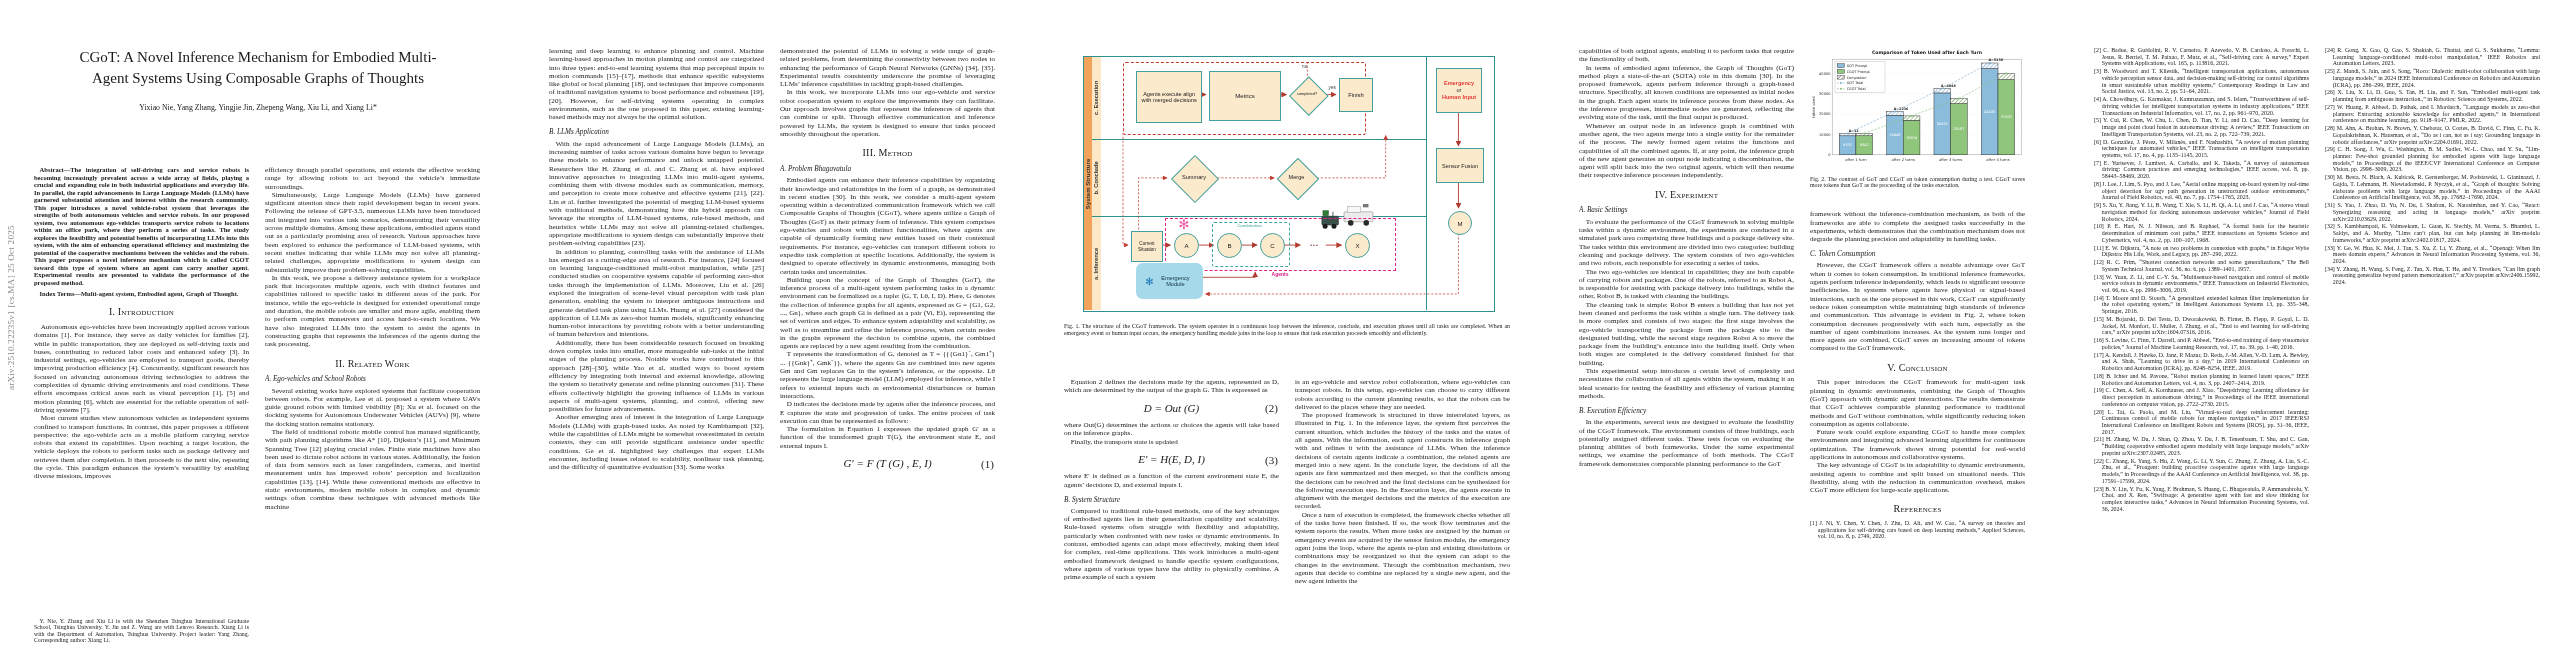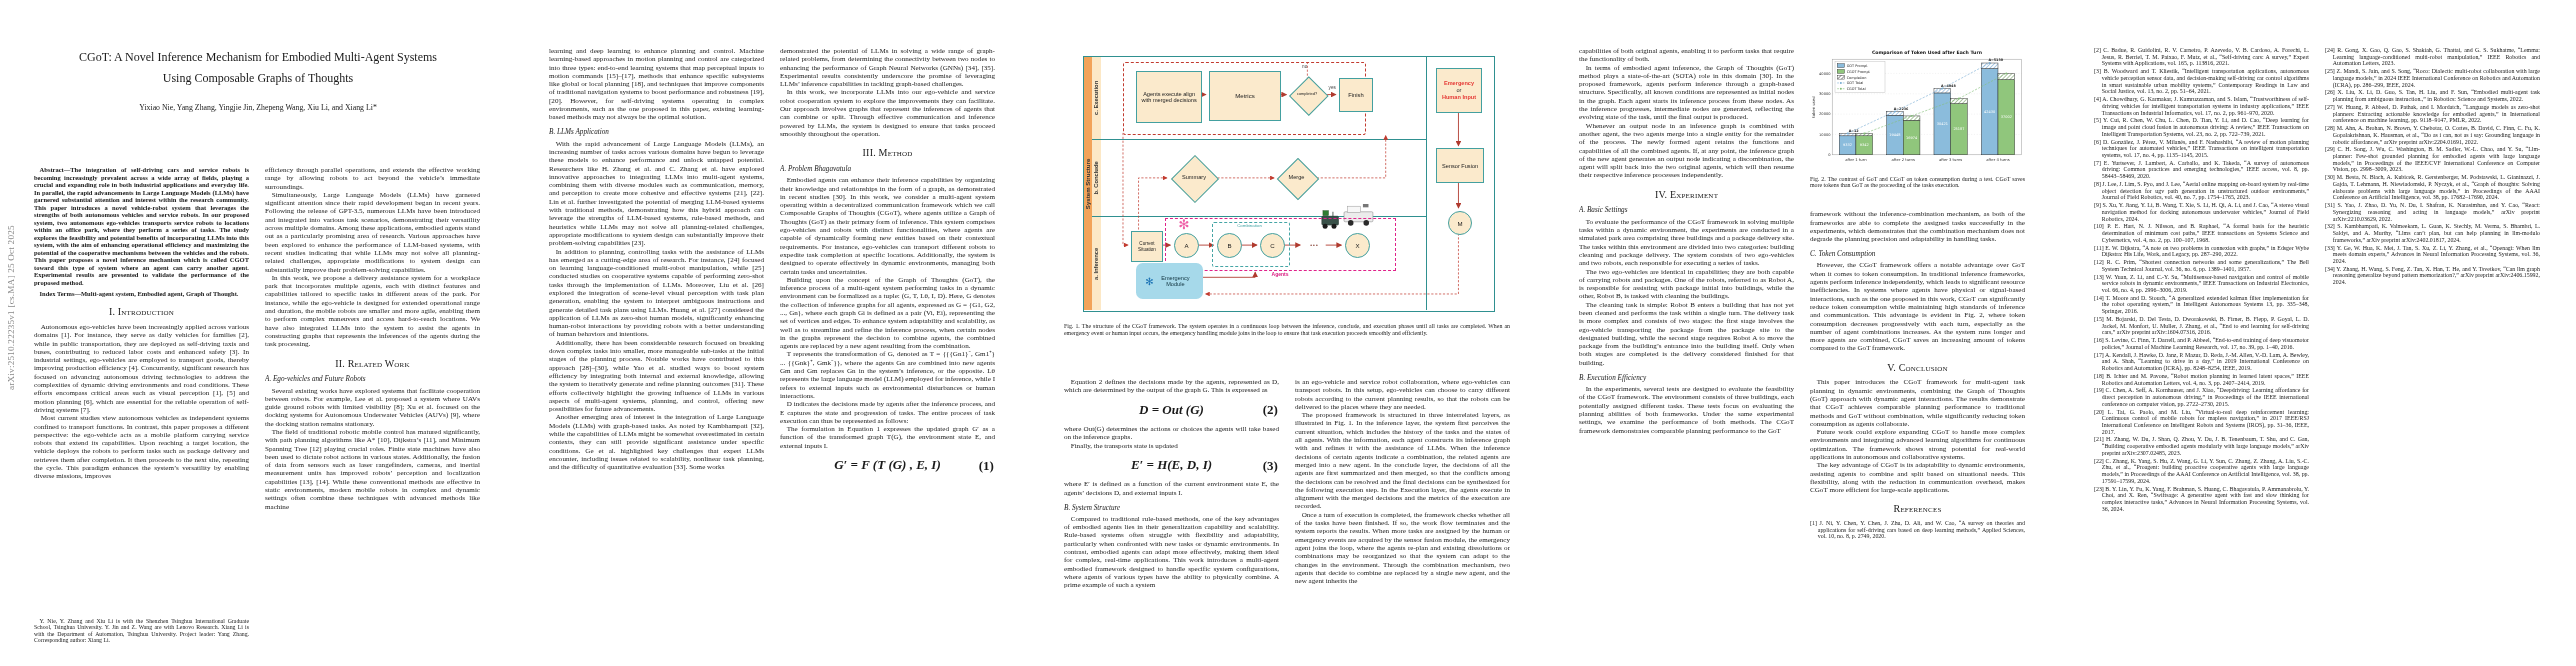--- a/index.html
+++ b/index.html
@@ -9,27 +9,27 @@
   
   .cols{position:absolute;left:34px;width:446px;display:flex;gap:16px;}
   .col{width:215px;overflow:hidden;position:relative;}
   p.body{font-size:7.1px;line-height:8.3px;text-align:justify;margin:0;text-indent:6.7px;}
   p.noind{text-indent:0;}
   p.abs{font-size:6.5px;line-height:7.5px;font-weight:bold;text-align:justify;margin:0;text-indent:5.6px;}
   p.abs.mt{margin-top:3.9px;}
   h3.sec{font-size:10px;font-weight:normal;font-variant:small-caps;text-align:center;margin:9px 0 5.6px 0;letter-spacing:0.2px;}
   h4.sub{font-size:7.2px;font-style:italic;font-weight:normal;margin:6.7px 0 3.3px 0;}
   .fnote{position:absolute;bottom:1.1px;left:0;right:0;font-size:5.8px;line-height:6.6px;text-align:justify;margin:0;text-indent:5.6px;}
-  .eq{position:relative;margin:7.2px 0;text-align:center;font-style:italic;font-size:13px;font-weight:bold;}
+  .eq{position:relative;margin:7.2px 0;text-align:center;font-style:italic;font-size:11px;}
   .eq .eqno{position:absolute;right:1.1px;top:0.6px;font-style:normal;}
   .caption{font-size:5.9px;line-height:6.8px;text-align:justify;margin:0;}
   .ref{font-size:5.9px;line-height:6.7px;text-align:justify;margin:0 0 1.1px 7.8px;text-indent:-7.8px;}
   
   .tblock{position:absolute;top:47px;left:67px;width:382px;text-align:center;}
-  .tblock h1{font-size:12px;line-height:20.6px;font-weight:400;margin:0;}
+  .tblock h1{font-size:15px;line-height:20.6px;font-weight:400;margin:0;}
   .authors{margin-top:14.5px;font-size:7.8px;}
   .arxiv{position:absolute;left:5.6px;top:390px;transform:rotate(-90deg);transform-origin:0 0;font-size:9.2px;color:#8a8a8a;white-space:nowrap;letter-spacing:0.2px;}
   .pg1 .cols{top:166px;height:479px;}
   .pg2 .cols{top:47px;height:601px;}
   .pg3 .cols{top:378px;height:270px;}
   .pg4 .cols{top:47px;height:601px;}
   .pg5 .cols{top:47px;height:601px;}
   
   .fig1{position:absolute;left:53px;top:56px;width:411px;height:256px;font-family:"Liberation Sans",sans-serif;}
   .fig1cap{position:absolute;left:34px;top:323px;width:446px;}
@@ -71,21 +71,21 @@
         <h3 class="sec">I. Introduction</h3>
         <p class="body">Autonomous ego-vehicles have been increasingly applied across various domains [1]. For instance, they serve as daily vehicles for families [2], while in public transportation, they are deployed as self-driving taxis and buses, contributing to reduced labor costs and enhanced safety [3]. In industrial settings, ego-vehicles are employed to transport goods, thereby improving production efficiency [4]. Concurrently, significant research has focused on advancing autonomous driving technologies to address the complexities of dynamic driving environments and road conditions. These efforts encompass critical areas such as visual perception [1], [5] and motion planning [6], which are essential for the reliable operation of self-driving systems [7].</p>
         <p class="body">Most current studies view autonomous vehicles as independent systems confined to transport functions. In contrast, this paper proposes a different perspective: the ego-vehicle acts as a mobile platform carrying service robots that extend its capabilities. Upon reaching a target location, the vehicle deploys the robots to perform tasks such as package delivery and retrieves them after completion. It then proceeds to the next site, repeating the cycle. This paradigm enhances the system’s versatility by enabling diverse missions, improves</p>
         <p class="fnote">Y. Nie, Y. Zhang and Xiu Li is with the Shenzhen Tsinghua International Graduate School, Tsinghua University. Y. Jin and Z. Wang are with Lenovo Research. Xiang Li is with the Department of Automation, Tsinghua University. Project leader: Yang Zhang. Corresponding author: Xiang Li.</p>
       </div>
       <div class="col">
         <p class="body noind">efficiency through parallel operations, and extends the effective working range by allowing robots to act beyond the vehicle’s immediate surroundings.</p>
         <p class="body">Simultaneously, Large Language Models (LLMs) have garnered significant attention since their rapid development began in recent years. Following the release of GPT-3.5, numerous LLMs have been introduced and integrated into various task scenarios, demonstrating their versatility across multiple domains. Among these applications, embodied agents stand out as a particularly promising area of research. Various approaches have been explored to enhance the performance of LLM-based systems, with recent studies indicating that while LLMs may not solve all planning-related challenges, appropriate modifications to system design can substantially improve their problem-solving capabilities.</p>
         <p class="body">In this work, we propose a delivery assistance system for a workplace park that incorporates multiple agents, each with distinct features and capabilities tailored to specific tasks in different areas of the park. For instance, while the ego-vehicle is designed for extended operational range and duration, the mobile robots are smaller and more agile, enabling them to perform complex maneuvers and access hard-to-reach locations. We have also integrated LLMs into the system to assist the agents in constructing graphs that represents the inferences of the agents during the task processing.</p>
         <h3 class="sec">II. Related Work</h3>
-        <h4 class="sub">A. Ego-vehicles and Future Robots</h4>
+        <h4 class="sub">A. Ego-vehicles and School Robots</h4>
         <p class="body">Several existing works have explored systems that facilitate cooperation between robots. For example, Lee et al. proposed a system where UAVs guide ground robots with limited visibility [8]; Xu et al. focused on the docking systems for Autonomous Underwater Vehicles (AUVs) [9], where the docking station remains stationary.</p>
         <p class="body">The field of traditional robotic mobile control has matured significantly, with path planning algorithms like A* [10], Dijkstra’s [11], and Minimum Spanning Tree [12] playing crucial roles. Finite state machines have also been used to dictate robot actions in various states. Additionally, the fusion of data from sensors such as laser rangefinders, cameras, and inertial measurement units has improved robots’ perception and localization capabilities [13], [14]. While these conventional methods are effective in static environments, modern mobile robots in complex and dynamic settings often combine these techniques with advanced methods like machine</p>
       </div>
     </div>
   </div>
 
   <div class="page pg2">
     <div class="cols">
       <div class="col">
         <p class="body noind">learning and deep learning to enhance planning and control. Machine learning-based approaches in motion planning and control are categorized into three types: end-to-end learning systems that map perceptual inputs to motion commands [15]–[17], methods that enhance specific subsystems like global or local planning [18], and techniques that improve components of traditional navigation systems to boost performance and robustness [19], [20]. However, for self-driving systems operating in complex environments, such as the one proposed in this paper, existing learning-based methods may not always be the optimal solution.</p>
@@ -235,22 +235,23 @@
 
   <div class="page pg4">
     <div class="cols">
       <div class="col">
         <p class="body noind">capabilities of both original agents, enabling it to perform tasks that require the functionality of both.</p>
         <p class="body">In terms of embodied agent inference, the Graph of Thoughts (GoT) method plays a state-of-the-art (SOTA) role in this domain [30]. In the proposed framework, agents perform inference through a graph-based structure. Specifically, all known conditions are represented as initial nodes in the graph. Each agent starts its inference process from these nodes. As the inference progresses, intermediate nodes are generated, reflecting the evolving state of the task, until the final output is produced.</p>
         <p class="body">Whenever an output node in an inference graph is combined with another agent, the two agents merge into a single entity for the remainder of the process. The newly formed agent retains the functions and capabilities of all the combined agents. If, at any point, the inference graph of the new agent generates an output node indicating a discombination, the agent will split back into the two original agents, which will then resume their respective inference processes independently.</p>
         <h3 class="sec">IV. Experiment</h3>
         <h4 class="sub">A. Basic Settings</h4>
         <p class="body">To evaluate the performance of the CGoT framework in solving multiple tasks within a dynamic environment, the experiments are conducted in a simulated park area comprising three buildings and a package delivery site. The tasks within this environment are divided into two categories: building cleaning and package delivery. The system consists of two ego-vehicles and two robots, each responsible for executing a series of tasks.</p>
-        <p class="body">The two ego-vehicles are identical in capabilities; they are both capable of carrying robots and packages. One of the robots, referred to as Robot A, is responsible for assisting with package initial into buildings, while the other, Robot B, is tasked with cleaning the buildings.</p>
+        <p class="body">The two ego-vehicles are identical in capabilities; they are both capable of carrying robots and packages. One of the robots, referred to as Robot A, is responsible for assisting with package delivery into buildings, while the other, Robot B, is tasked with cleaning the buildings.</p>
         <p class="body">The cleaning task is simple: Robot B enters a building that has not yet been cleaned and performs the task within a single turn. The delivery task is more complex and consists of two stages: the first stage involves the ego-vehicle transporting the package from the package site to the designated building, while the second stage requires Robot A to move the package from the building’s entrance into the building itself. Only when both stages are completed is the delivery considered finished for that building.</p>
+        <p class="body">This experimental setup introduces a certain level of complexity and necessitates the collaboration of all agents within the system, making it an ideal scenario for testing the feasibility and efficiency of various planning methods.</p>
         <h4 class="sub">B. Execution Efficiency</h4>
         <p class="body">In the experiments, several tests are designed to evaluate the feasibility of the CGoT framework. The environment consists of three buildings, each potentially assigned different tasks. These tests focus on evaluating the planning abilities of both frameworks. Under the same experimental settings, we examine the performance of both methods. The CGoT framework demonstrates comparable planning performance to the GoT</p>
       </div>
       <div class="col">
         <svg id="fig2chart" class="fig2" width="215" height="120" viewBox="0 0 387 216">
             <defs>
               <pattern id="hb" width="5" height="5" patternUnits="userSpaceOnUse" patternTransform="rotate(45)">
                 <rect width="5" height="5" fill="#fff"></rect>
                 <line x1="0" y1="0" x2="0" y2="5" stroke="#3d85c6" stroke-width="1.5"></line>
               </pattern>

